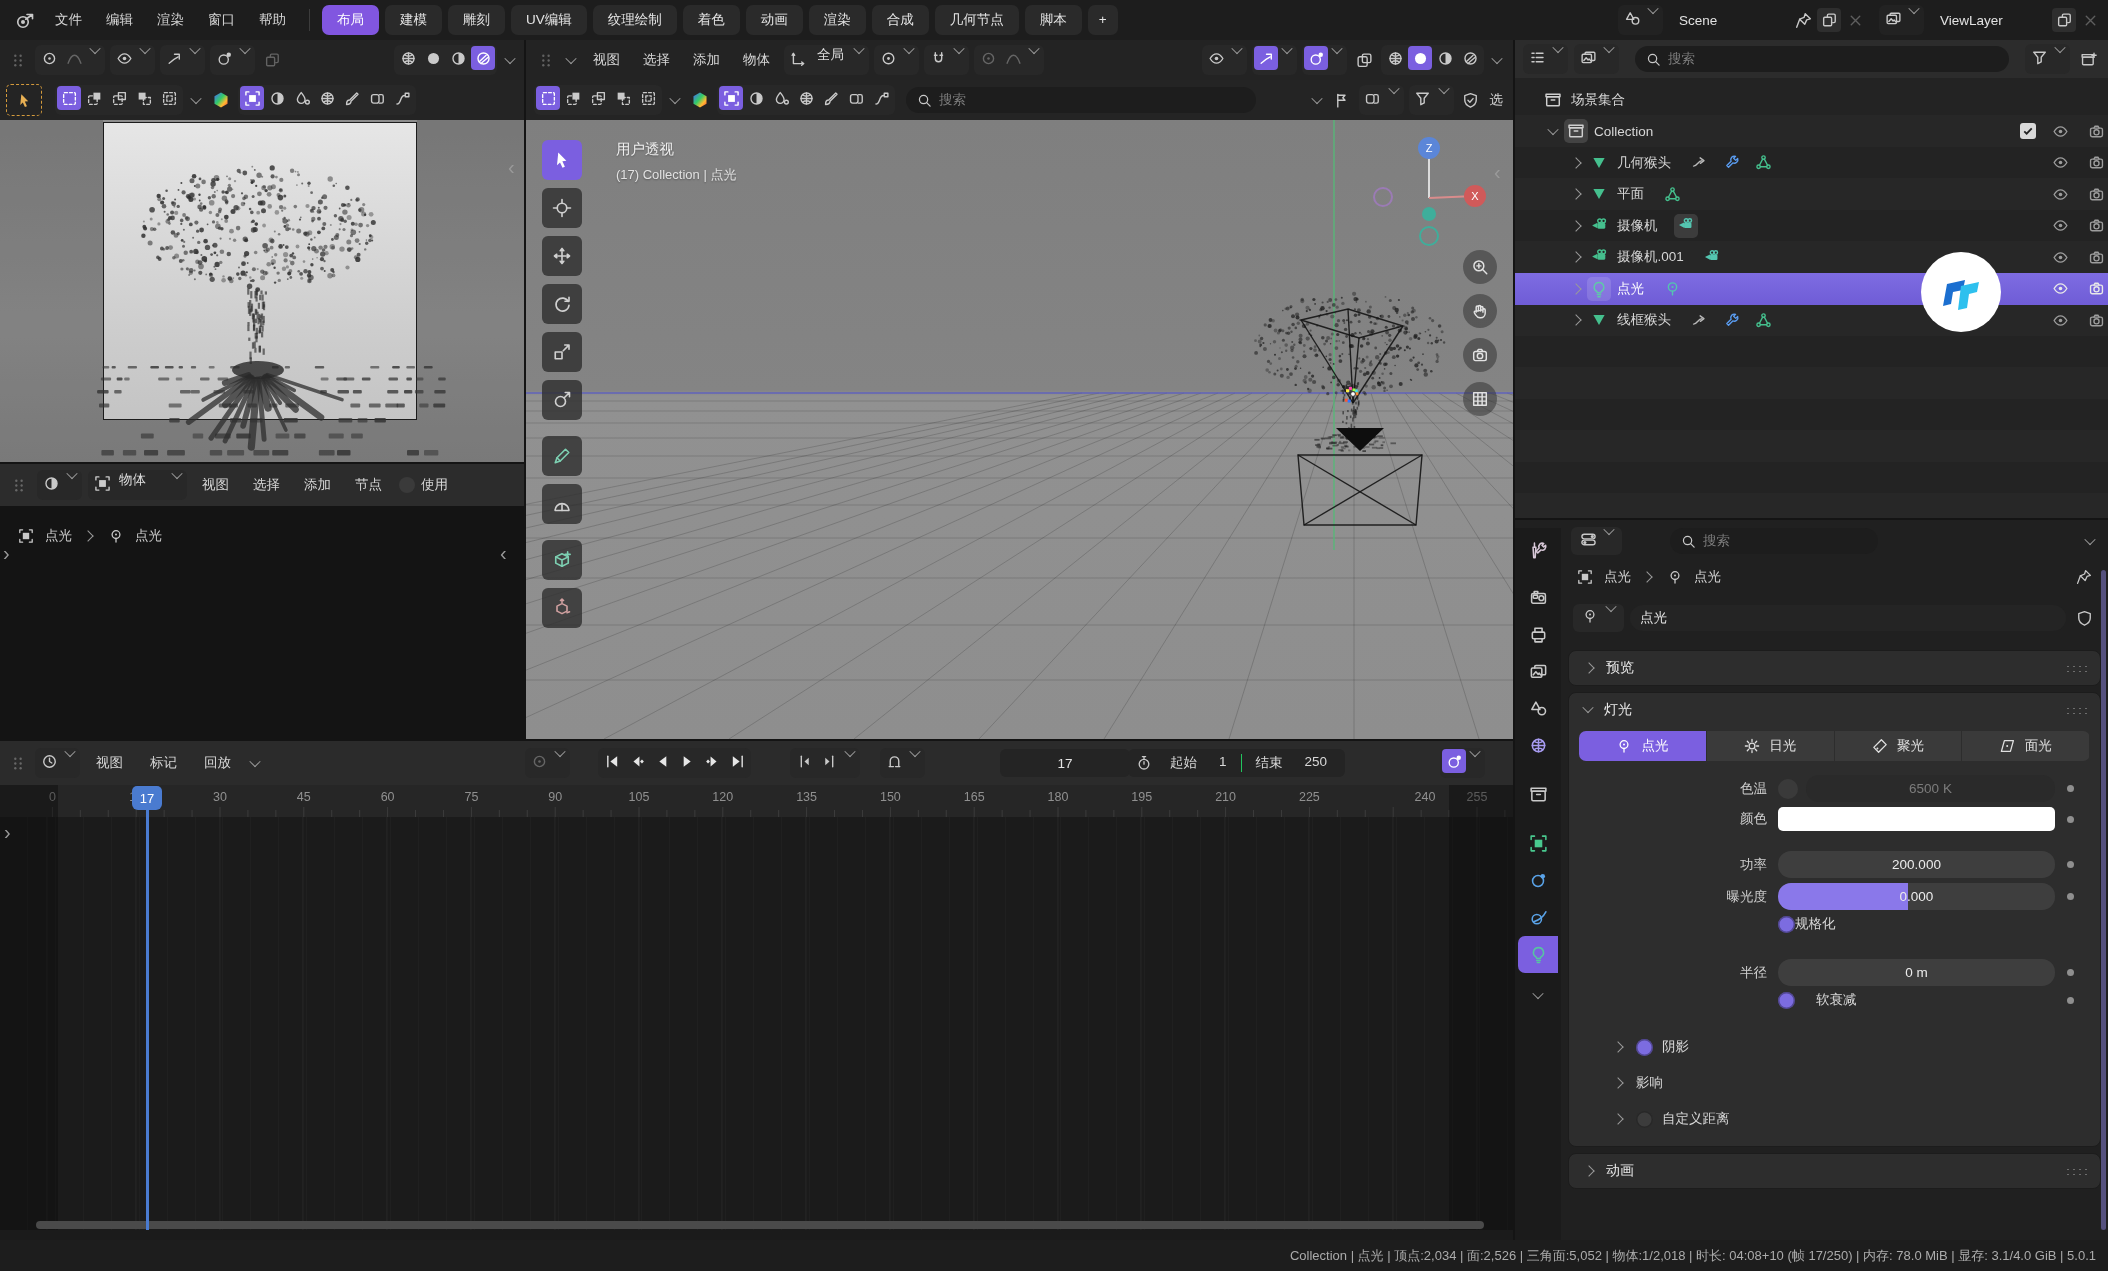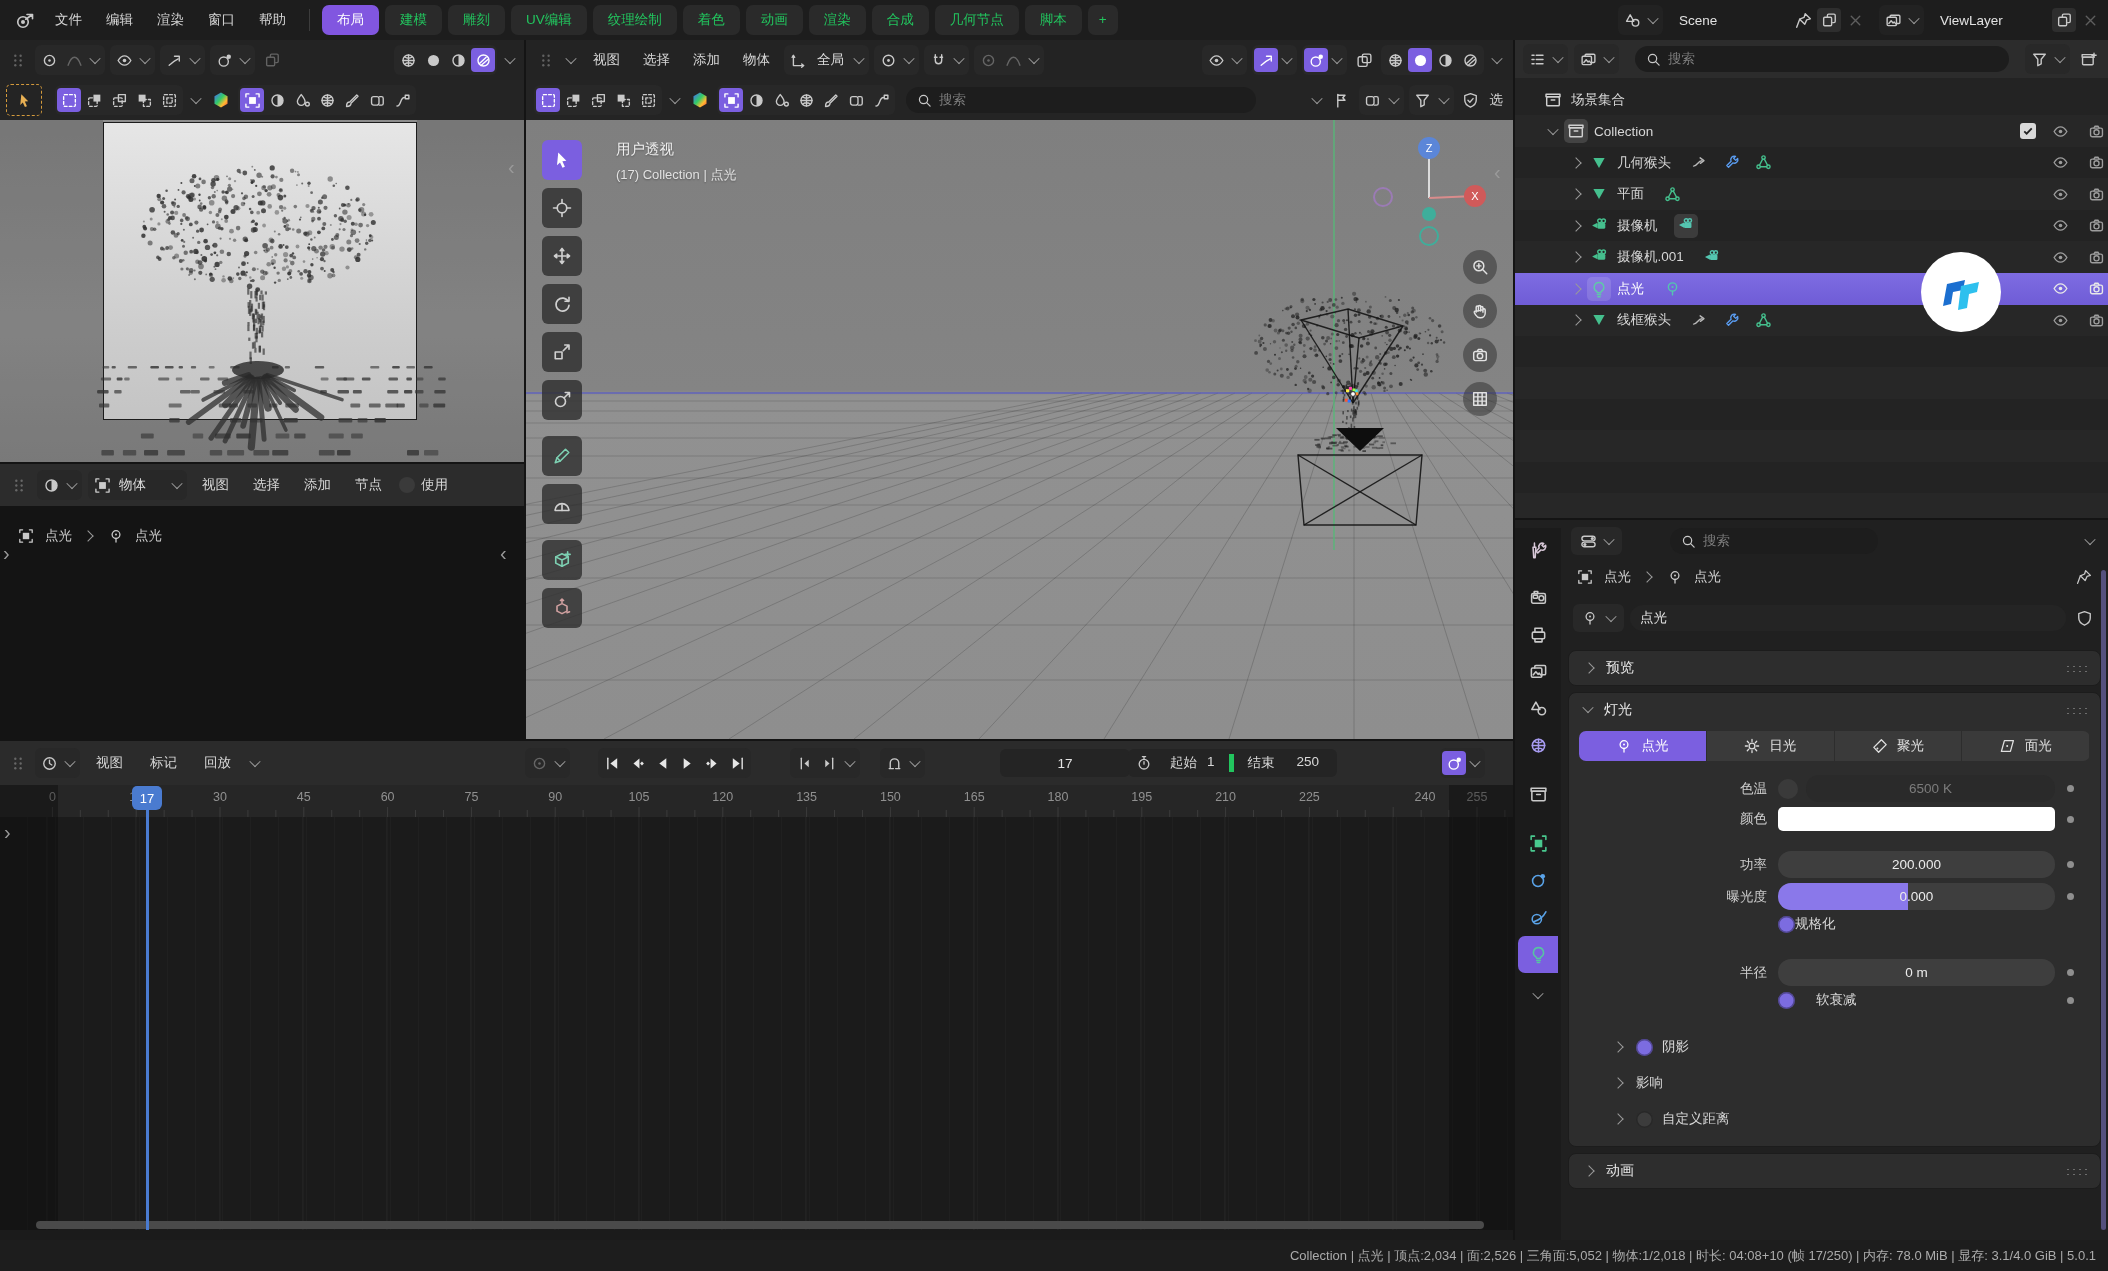--- a/index.html
+++ b/index.html
@@ -4,25 +4,25 @@
 <style>
 html,body{margin:0;padding:0}
 body{width:2108px;height:1271px;position:relative;overflow:hidden;background:#111;
   font-family:"Liberation Sans","DejaVu Sans",sans-serif;color:#d8d8d8;font-size:13.5px;}
 .abs{position:absolute}
 .hrow{display:flex;align-items:center}
 .icon{display:inline-flex;align-items:center;justify-content:center;width:24px;height:24px;border-radius:4px;flex:none;color:#c9c9c9}
 .icon svg{display:block}
 .icon.dim{opacity:.38}
 .icon.act{background:#7b5fe0;color:#fff}
-.grp{display:flex;align-items:center;background:#282828;border-radius:6px;padding:1px 2px;height:28px;gap:1px}
+.grp{display:flex;align-items:flex-start;background:#282828;border-radius:6px;padding:1px 2px;height:28px;gap:1px}
 .menu-item{padding:0 11px;height:26px;line-height:26px;border-radius:4px;color:#d6d6d6;font-size:13.5px;white-space:nowrap}
 .chev{width:7px;height:7px;border-right:1.6px solid #9a9a9a;border-bottom:1.6px solid #9a9a9a;transform:rotate(45deg) translate(-1px,-1px);margin:0 4px}
 .chevr{width:7px;height:7px;border-right:1.6px solid #9a9a9a;border-bottom:1.6px solid #9a9a9a;transform:rotate(-45deg);margin:0 5px}
-.wtab{height:30px;line-height:30px;padding:0 15px;background:#2a2a2a;border-radius:7px;color:#22c55e;white-space:nowrap}
+.wtab{height:30px;line-height:30px;padding:0 15px;background:#2a2a2a;border-radius:7px;color:#e5e5e5;white-space:nowrap}
 .wtab.act{background:#8156e0;color:#fff}
 .field{background:#1f1f1f;border-radius:13px;height:26px;display:flex;align-items:center;padding:0 10px;color:#e4e4e4}
 .search{background:#1d1d1d;border-radius:13px;height:26px;display:flex;align-items:center;gap:7px;padding:0 10px;color:#7d7d7d}
 .vpbtn{width:40px;height:40px;border-radius:6px;background:#2e2e2ecc;display:flex;align-items:center;justify-content:center;margin-bottom:8px;color:#d0d0d0}
 .vpbtn.act{background:#7b5fe0;color:#fff}
 .navball{width:34px;height:34px;border-radius:50%;background:#33333388;display:flex;align-items:center;justify-content:center;color:#e2e2e2;margin-bottom:10px}
 .panel{background:#2d2d2d;border:1px solid #1c1c1c;border-radius:8px;margin:6px 7px}
 .panel-h{height:34px;display:flex;align-items:center;gap:8px;padding:0 11px;color:#e8e8e8;font-size:14px}
 .grip{width:24px;height:9px;margin-left:auto;background-image:radial-gradient(#6d6d6d 1.1px,transparent 1.3px);background-size:6px 5px;background-position:0 0}
 .prow{display:flex;align-items:center;margin:5px 16px 5px 0}
@@ -1936,21 +1936,21 @@
         <span class="chev"></span>
       </span>
       <span class="field" style="position: absolute; left: 1000px; width: 110px; justify-content: center; background: rgb(36, 36, 36); border-radius: 6px; height: 28px;">17</span>
       <span style="position: absolute; left: 1128px; display: flex; align-items: center; background: rgb(36, 36, 36); border-radius: 6px; height: 28px; padding: 0px 4px;">
         <span class="icon">
           <svg width="16" height="16" viewBox="0 0 16 16" fill="none" stroke="currentColor" stroke-width="1.3" stroke-linecap="round" stroke-linejoin="round">
             <circle cx="8" cy="9.2" r="4.8"></circle>
             <path d="M8 6.6v2.6M6.4 1.6h3.2M8 1.6v2.4"></path>
           </svg>
         </span>
-    <span style="display:flex;gap:10px;padding:0 14px;border-right:5px solid #22c55e">
+    <span style="display:flex;gap:22px;padding:0 14px;border-right:1px solid #22c55e">
           <span>起始</span>
           <span>1</span>
         </span>
     <span style="display:flex;gap:22px;padding:0 14px">
           <span>结束</span>
           <span>250</span>
         </span>
       </span>
       <span class="grp" style="position: absolute; left: 1440px;">
         <span class="icon act">

